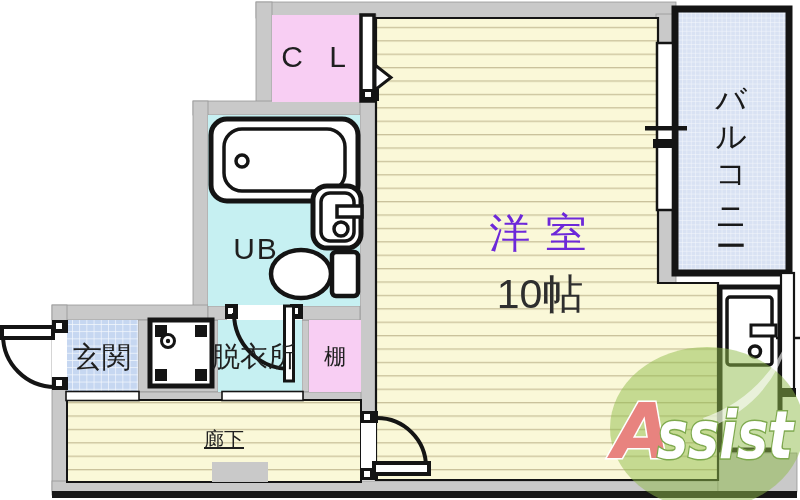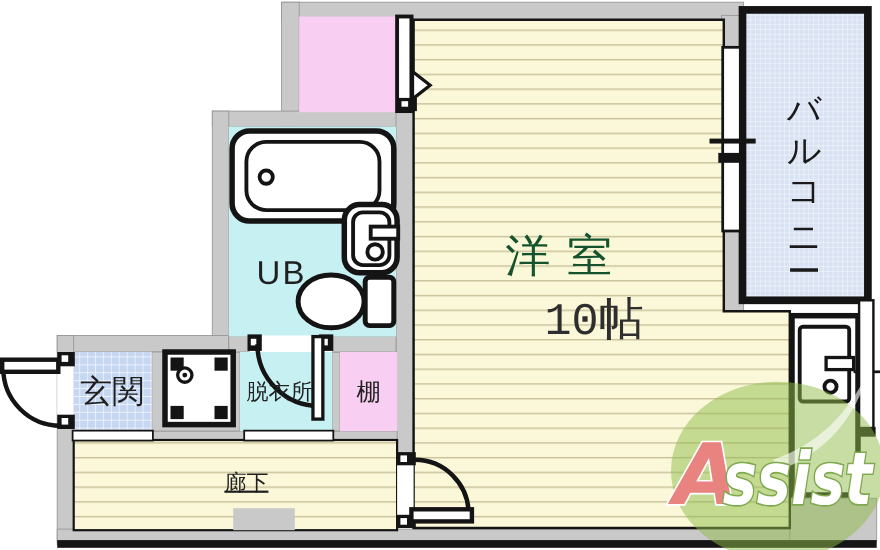--- a/index.html
+++ b/index.html
@@ -3,26 +3,26 @@
 <meta charset="utf-8">
 <style>
   html,body{margin:0;padding:0;background:#fff;}
   .canvas{position:relative;width:800px;height:500px;background:#fff;overflow:hidden;
           font-family:"Liberation Sans","DejaVu Sans",sans-serif;}
   .canvas svg{position:absolute;left:0;top:0;}
   .lbl{position:absolute;transform:translate(-50%,-50%);color:#1f1f1f;white-space:nowrap;
        font-family:"Liberation Sans","DejaVu Sans",sans-serif;line-height:1;}
   .lbl-cl{left:318px;top:57px;font-size:30px;letter-spacing:9px;font-weight:500;}
   .lbl-ub{left:256px;top:249px;font-size:30px;letter-spacing:2px;font-weight:400;}
-  .lbl-room{left:509px;top:233px;font-size:41px;letter-spacing:2px;color:#14532d;}
-  .lbl-size{left:540px;top:294px;font-size:41px;color:#2e2e2e;font-family:Liberation Mono, monospace;}
+  .lbl-room{left:539px;top:233px;font-size:41px;letter-spacing:2px;color:#6d28d9;}
+  .lbl-size{left:540px;top:294px;font-size:41px;color:#2e2e2e;}
   .lbl-balcony{left:731px;top:150px;font-size:31px;letter-spacing:6px;writing-mode:vertical-rl;
                text-orientation:upright;color:#1a1a1a;}
   .lbl-genkan{left:102px;top:357px;font-size:29px;}
-  .lbl-datsui{left:254px;top:357px;font-size:20px;}
+  .lbl-datsui{left:254px;top:357px;font-size:28px;}
   .lbl-tana{left:335px;top:357px;font-size:22px;}
   .lbl-rouka{left:224px;top:439px;font-size:20px;text-decoration:underline;}
   svg text{font-family:"DejaVu Sans","Liberation Sans",sans-serif;}
 </style>
 </head>
 <body>
 
 <div class="canvas">
 <svg width="800" height="500" viewBox="0 0 800 500">
   <defs>
@@ -161,20 +161,21 @@
   </g>
 
   <g>
     <ellipse cx="707" cy="428" rx="97" ry="81" fill="#8FBC4A" opacity="0.5"></ellipse>
     <path d="M 703 418 Q 762 398 790 336 Q 772 403 708 428 Z" fill="#ffffff" opacity="0.6"></path>
     <text x="612" y="458" font-size="77" font-style="italic" font-weight="bold" fill="#E8837F" stroke="#ffffff" stroke-width="3" paint-order="stroke">A</text>
     <text x="657" y="458" font-size="66" font-style="italic" font-weight="bold" fill="#ffffff" stroke="#7EA94E" stroke-width="3" paint-order="stroke" textLength="136" lengthAdjust="spacingAndGlyphs">ssist</text>
   </g>
 </svg>
 
+  <div class="lbl lbl-cl">C L</div>
   <div class="lbl lbl-ub">UB</div>
   <div class="lbl lbl-room">洋 室</div>
   <div class="lbl lbl-size">10帖</div>
   <div class="lbl lbl-balcony">バルコニー</div>
   <div class="lbl lbl-genkan">玄関</div>
   <div class="lbl lbl-datsui">脱衣所</div>
   <div class="lbl lbl-tana">棚</div>
   <div class="lbl lbl-rouka">廊下</div>
 </div>
 

